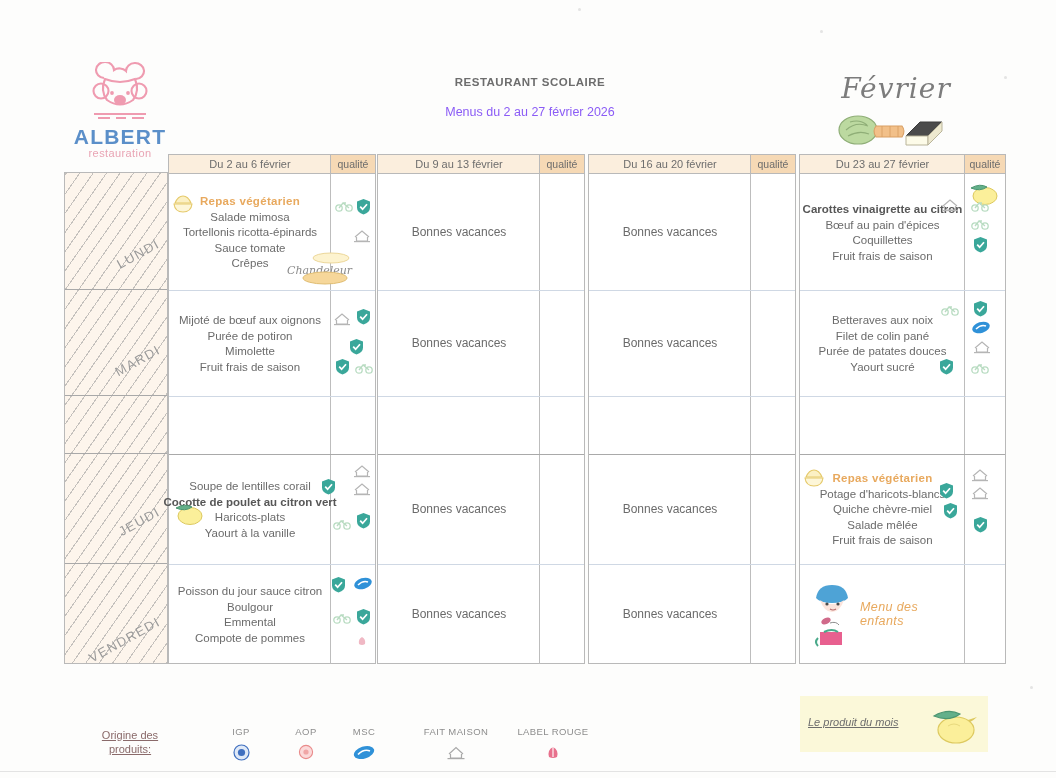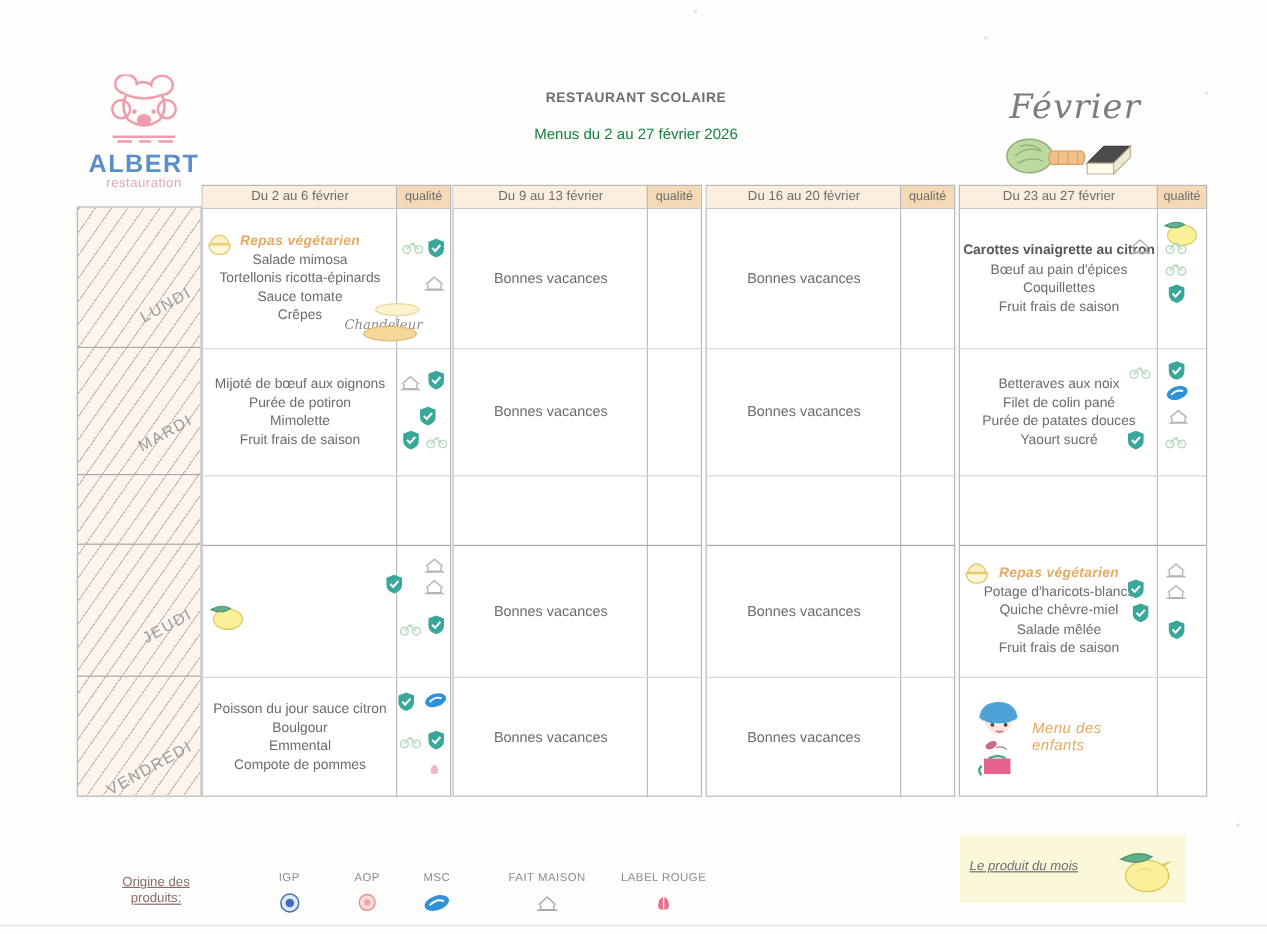--- a/index.html
+++ b/index.html
@@ -19,21 +19,21 @@
   
   .logo-albert{position:absolute;left:70px;top:62px;width:100px;text-align:center;}
   .koala{position:relative;width:92px;height:62px;margin:0 auto;}
   .koala svg{display:block;}
   .albert-word{font-size:21px;letter-spacing:1.2px;font-weight:bold;color:#5b8fc9;margin-top:1px;}
   .albert-sub{font-size:11px;color:#e9a4b4;letter-spacing:.4px;margin-top:-2px;}
 
   .head-center{position:absolute;left:380px;top:62px;width:300px;text-align:center;}
   .mairie{font-size:17px;font-weight:bold;color:#6d6d6d;letter-spacing:.6px;}
   .resto{font-size:11.5px;font-weight:bold;color:#6d6d6d;letter-spacing:.5px;margin-top:14px;}
-  .menus-range{font-size:12.5px;color:#15803d;margin-top:17px;}
+  .menus-range{font-size:12.5px;color:#8b5cf6;margin-top:17px;}
 
   .fevrier-mark{position:absolute;left:826px;top:72px;width:140px;text-align:center;}
   .fev-script{font-family:"DejaVu Serif",serif;font-style:italic;font-size:28px;color:#7c7c7c;letter-spacing:1px;}
   .fev-veg{margin-top:1px;}
 
   
   .grid{position:absolute;left:64px;top:154px;width:940px;height:508px;}
   .daycol{position:absolute;left:0;top:18px;width:102px;height:490px;
           background:#fdf5ec;border:1px solid #b9b9b9;overflow:hidden;}
   .hatch{position:absolute;left:0;top:0;width:102px;height:490px;
@@ -50,21 +50,21 @@
   .wk-qual{position:absolute;top:0;bottom:0;right:0;display:flex;align-items:center;justify-content:center;
            font-size:10.5px;color:#6d6d6d;background:#f6d9b5;border-left:1px solid #b9b9b9;}
   .wk-body{position:relative;height:490px;}
   .qsep{position:absolute;top:0;bottom:0;border-left:1px solid #bdbdbd;}
   .mrow{position:absolute;left:0;right:0;border-bottom:1px solid #cfd8e4;}
   .mrow.thick{border-bottom:1px solid #a9a9a9;}
   .dishes{position:absolute;left:0;top:0;bottom:0;display:flex;flex-direction:column;
           align-items:center;justify-content:center;padding-top:2px;}
   .dish{font-size:11.5px;line-height:15.5px;color:#6b6b6b;white-space:nowrap;}
   .dish.b{font-weight:bold;color:#575757;}
-  .dish.veg{color:#e8a95e;font-weight:bold;letter-spacing:.3px;font-style:italic;}
+  .dish.veg{color:#e8a95e;font-weight:bold;letter-spacing:.3px;}
   .vac{position:absolute;left:0;top:0;bottom:0;display:flex;align-items:center;justify-content:center;
        font-size:12px;color:#6b6b6b;}
   .kids{position:absolute;left:0;top:0;bottom:0;display:flex;align-items:center;justify-content:center;
         font-size:12.5px;color:#e8a95e;font-style:italic;letter-spacing:.4px;}
 
   
   .qcell{position:absolute;right:0;top:0;bottom:0;}
   .qi{position:absolute;}
 
   
@@ -226,20 +226,26 @@
               <circle cx="4" cy="8" r="3.2" fill="none" stroke="#b9dcc2" stroke-width="1.3"></circle>
               <circle cx="14" cy="8" r="3.2" fill="none" stroke="#b9dcc2" stroke-width="1.3"></circle>
               <path d="M4 8 L8 3 L14 8 M8 3 h3" fill="none" stroke="#b9dcc2" stroke-width="1.3"></path>
             </svg>
           </div>
         </div>
 
         <div class="mrow thick" style="top:222px;height:58px;"></div>
 
         <div class="mrow" style="top:280px;height:110px;">
+          <div class="dishes" style="right:44px;">
+            <div class="dish">Soupe de lentilles corail</div>
+            <div class="dish b">Cocotte de poulet au citron vert</div>
+            <div class="dish">Haricots-plats</div>
+            <div class="dish">Yaourt à la vanille</div>
+          </div>
           <svg style="position:absolute;left:3px;top:46px;" width="34" height="26" viewBox="0 0 34 26">
             <ellipse cx="18" cy="16" rx="12" ry="8.5" fill="#fbef9a" stroke="#ddc95f" stroke-width="1"></ellipse>
             <path d="M4 8 q9 -5 16 -1 q-7 5 -16 1z" fill="#63b08a" stroke="#4c9672" stroke-width="1"></path>
           </svg>
           <div class="qcell" style="width:44px;">
             <svg class="qi" style="left:22px;top:10px;" width="18" height="14" viewBox="0 0 18 14">
               <path d="M2 8 L9 2 L16 8" fill="none" stroke="#b5b5b5" stroke-width="1.2"></path>
               <path d="M3.5 8 v4 h11 v-4" fill="none" stroke="#b5b5b5" stroke-width="1.2"></path>
               <path d="M1 12.6 h16" stroke="#b5b5b5" stroke-width="1.2"></path>
             </svg>

